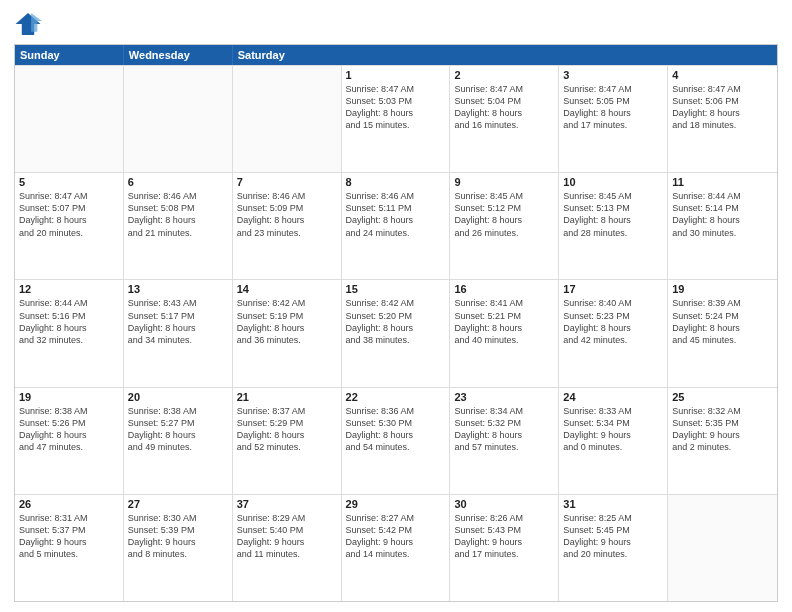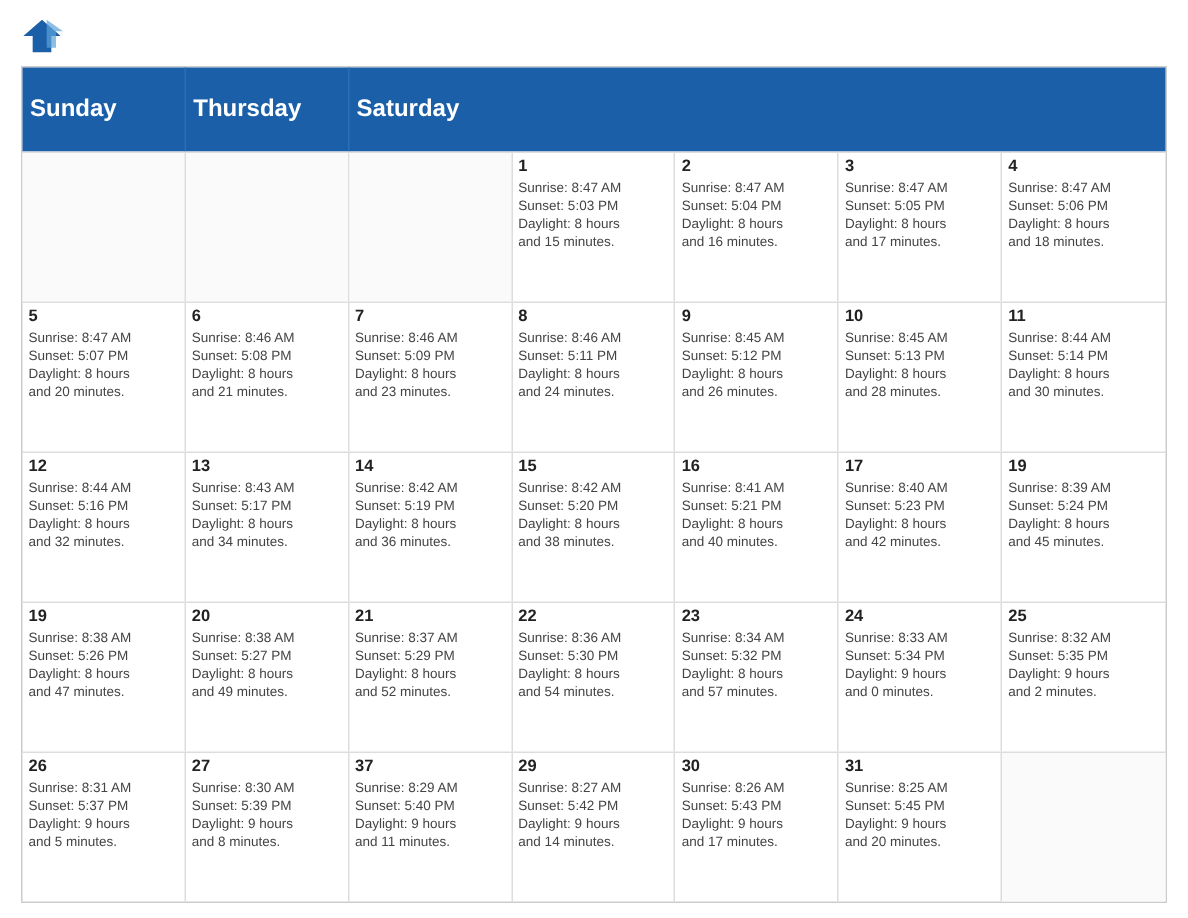--- a/index.html
+++ b/index.html
@@ -65,23 +65,23 @@
       flex-direction: column;
       border: 1px solid #ccc;
     }
     .cal-header {
       display: grid;
       grid-template-columns: repeat(7, 1fr);
       background: #1a5fa8;
     }
     .cal-header-cell {
       color: #fff;
-      font-size: 16px;
-      font-weight: bold;
-      padding: 19px 5px;
+      font-size: 11px;
+      font-weight: bold;
+      padding: 4px 5px;
       text-align: left;
       border-right: 1px solid #2a6fb8;
     }
     .cal-header-cell:last-child { border-right: none; }
     .cal-body {
       flex: 1;
       display: flex;
       flex-direction: column;
     }
     .cal-row {
@@ -129,21 +129,21 @@
     </div>
     <div class="title-block">
       <div class="main-title"></div>
       <div class="subtitle"></div>
     </div>
   </div>
 
   <div class="calendar">
     <div class="cal-header">
     <div class="cal-header-cell">Sunday</div>
-        <div class="cal-header-cell">Thursday</div>
+        <div class="cal-header-cell">Wednesday</div>
         <div class="cal-header-cell">Saturday</div>
       </div>
     <div class="cal-body">
     <div class="cal-row">
           <div class="cal-cell empty"></div>
           <div class="cal-cell empty"></div>
           <div class="cal-cell empty"></div>
           <div class="cal-cell">
             <div class="day-num">1</div>
             <div class="cell-line">Sunrise: 8:47 AM</div>

